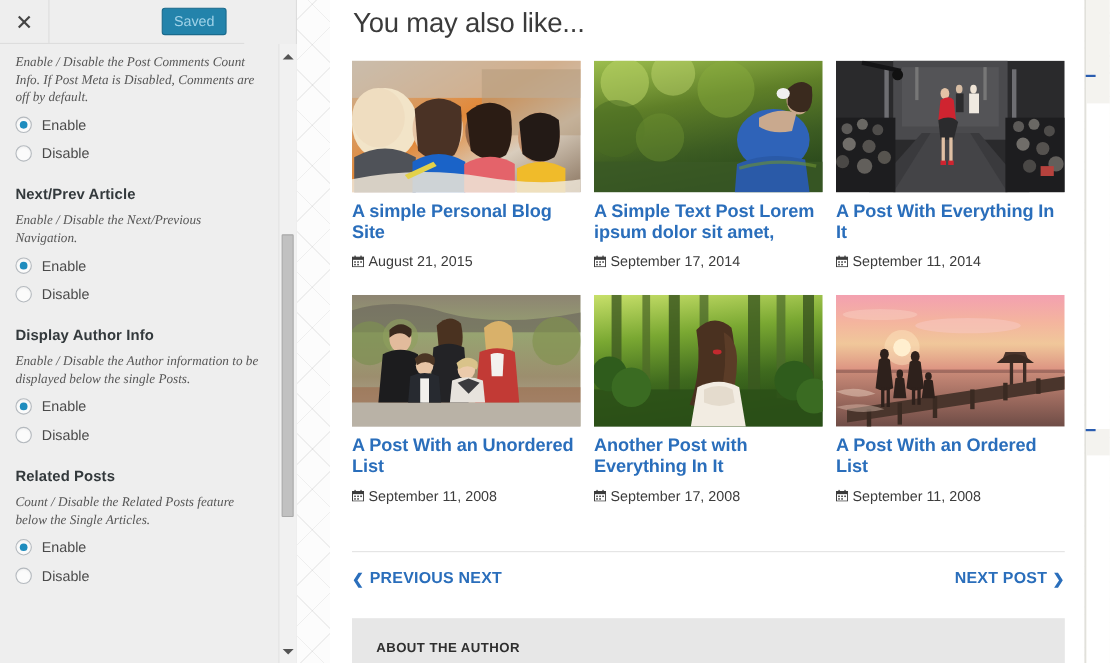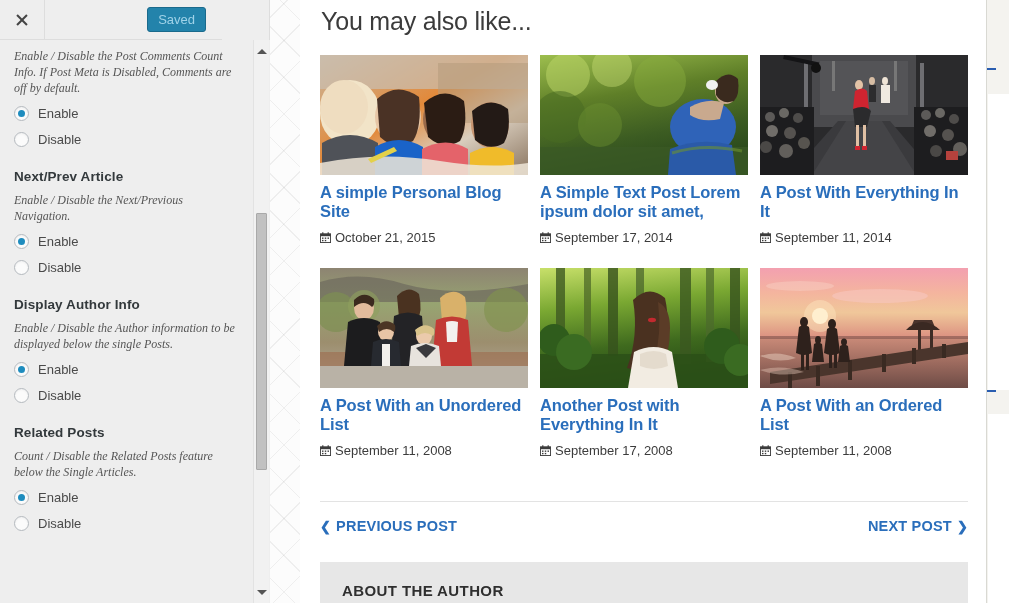--- a/index.html
+++ b/index.html
@@ -295,21 +295,21 @@
 
   .author-box {
     margin: 28px 20px 0 20px;
     width: 648px;
     height: 60px;
     background: #e7e7e7;
     padding: 20px 22px 0 22px;
   }
   .author-title {
     font-family: "Liberation Sans Narrow", "Liberation Sans", sans-serif;
-    font-size: 15px;
+    font-size: 12px;
     font-weight: bold;
     color: #2f2f2f;
     letter-spacing: 0.4px;
     margin: 0;
   }
 
   
   .right-strip {
     position: absolute;
     right: 0; top: 0;
@@ -456,21 +456,21 @@
               <rect x="0.5" y="2" width="11" height="9.5" fill="none" stroke="#3c3c3c"></rect>
               <rect x="0.5" y="2" width="11" height="2.6" fill="#3c3c3c"></rect>
               <rect x="2.4" y="0.3" width="1.3" height="2.2" fill="#3c3c3c"></rect>
               <rect x="8.3" y="0.3" width="1.3" height="2.2" fill="#3c3c3c"></rect>
               <rect x="2.2" y="6" width="1.6" height="1.5" fill="#3c3c3c"></rect>
               <rect x="5.2" y="6" width="1.6" height="1.5" fill="#3c3c3c"></rect>
               <rect x="8.2" y="6" width="1.6" height="1.5" fill="#3c3c3c"></rect>
               <rect x="2.2" y="8.6" width="1.6" height="1.5" fill="#3c3c3c"></rect>
               <rect x="5.2" y="8.6" width="1.6" height="1.5" fill="#3c3c3c"></rect>
             </svg>
-            <span>October 21, 2015</span>
+            <span>August 21, 2015</span>
           </div>
         </div>
 
         <div class="card">
           <a class="thumb">
             <svg viewBox="0 0 208 120" preserveAspectRatio="none">
               <defs>
                 <linearGradient id="g2bg" x1="0" y1="0" x2="0.3" y2="1">
                   <stop offset="0%" stop-color="#9dbe4e"></stop>
                     <stop offset="40%" stop-color="#5f7f28"></stop>
@@ -742,21 +742,21 @@
             </svg>
             <span>September 11, 2008</span>
           </div>
         </div>
 
       </div>
 
       <div class="post-nav">
         <a class="nav-link">
           <span class="chev">❮</span>
-          <span>PREVIOUS POST</span>
+          <span>PREVIOUS NEXT</span>
         </a>
         <a class="nav-link">
           <span>NEXT POST</span>
           <span class="chev">❯</span>
         </a>
       </div>
 
       <div class="author-box">
         <h4 class="author-title">ABOUT THE AUTHOR</h4>
       </div>

